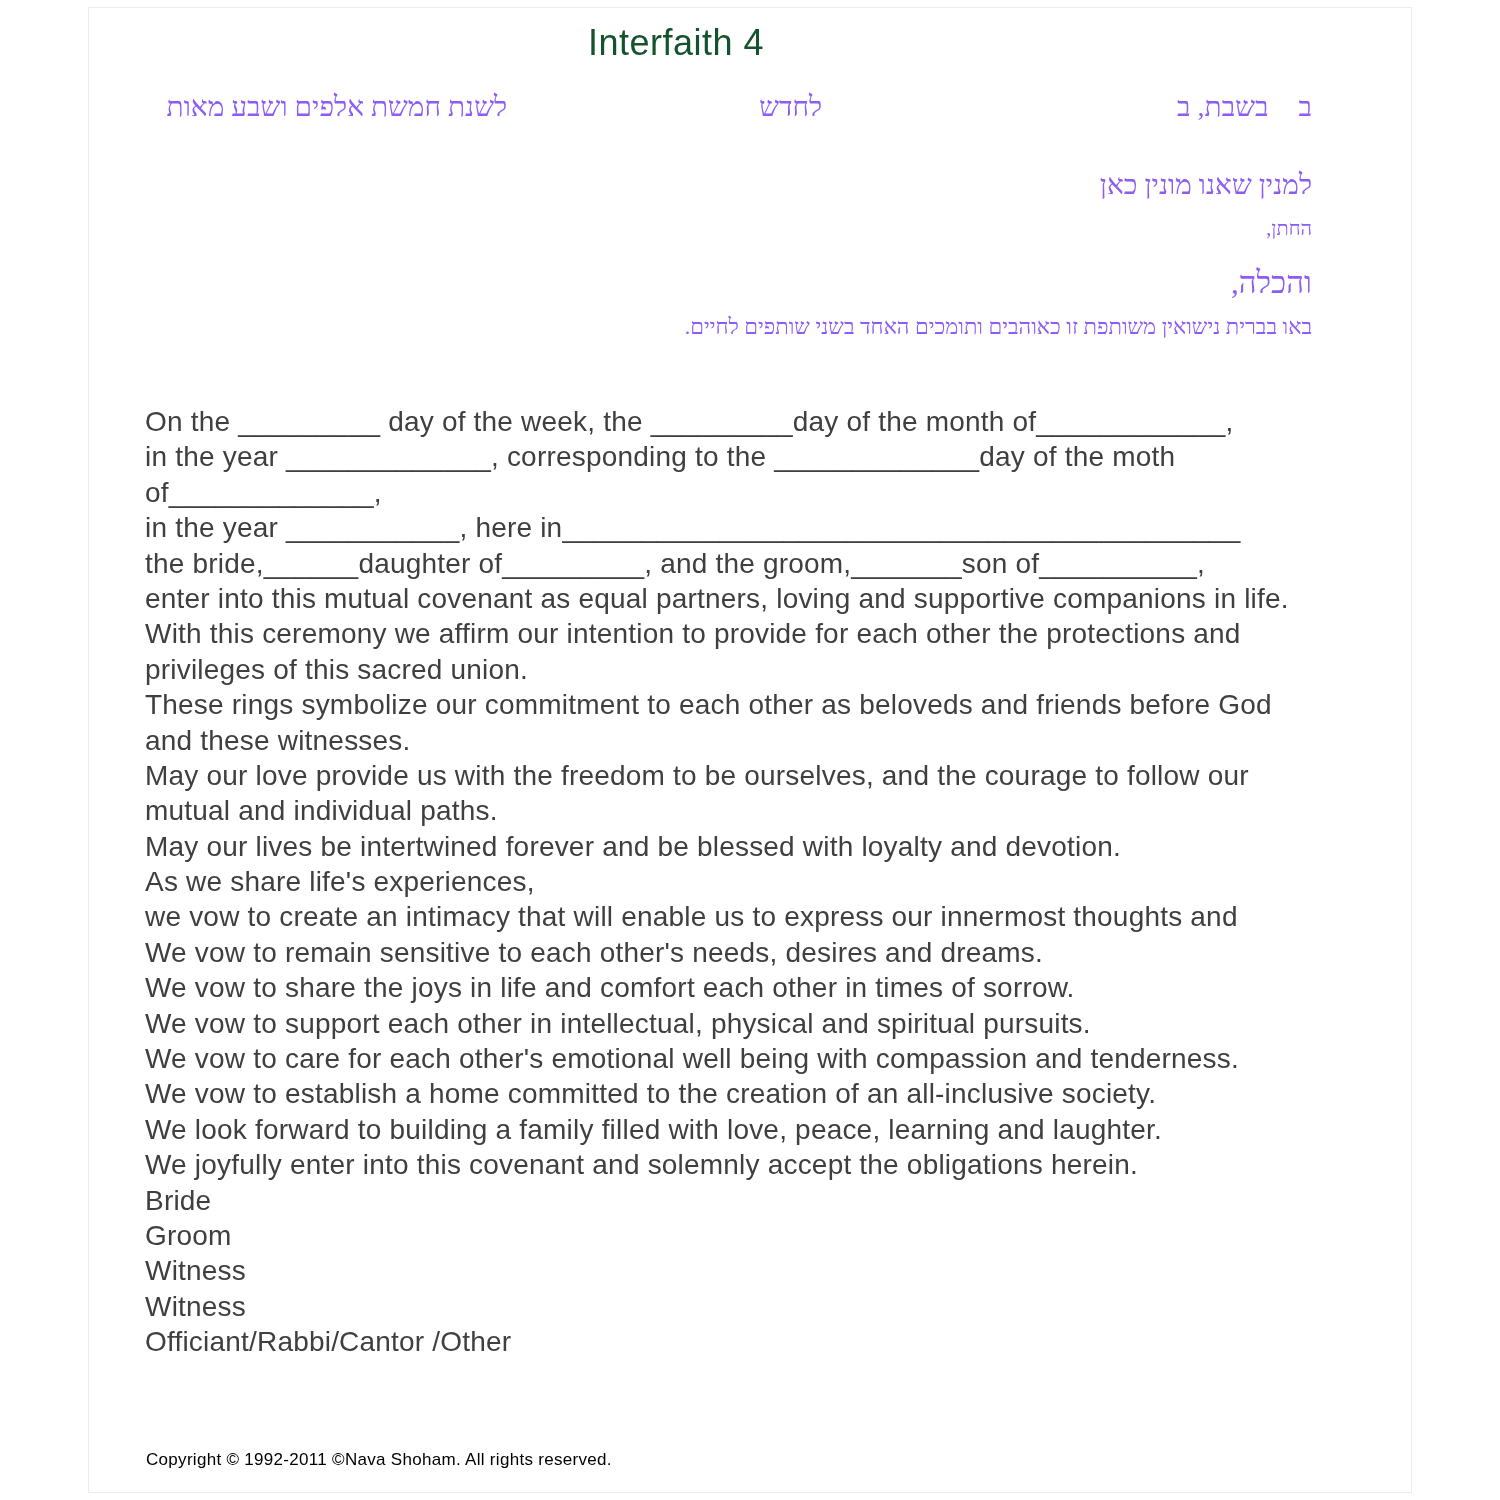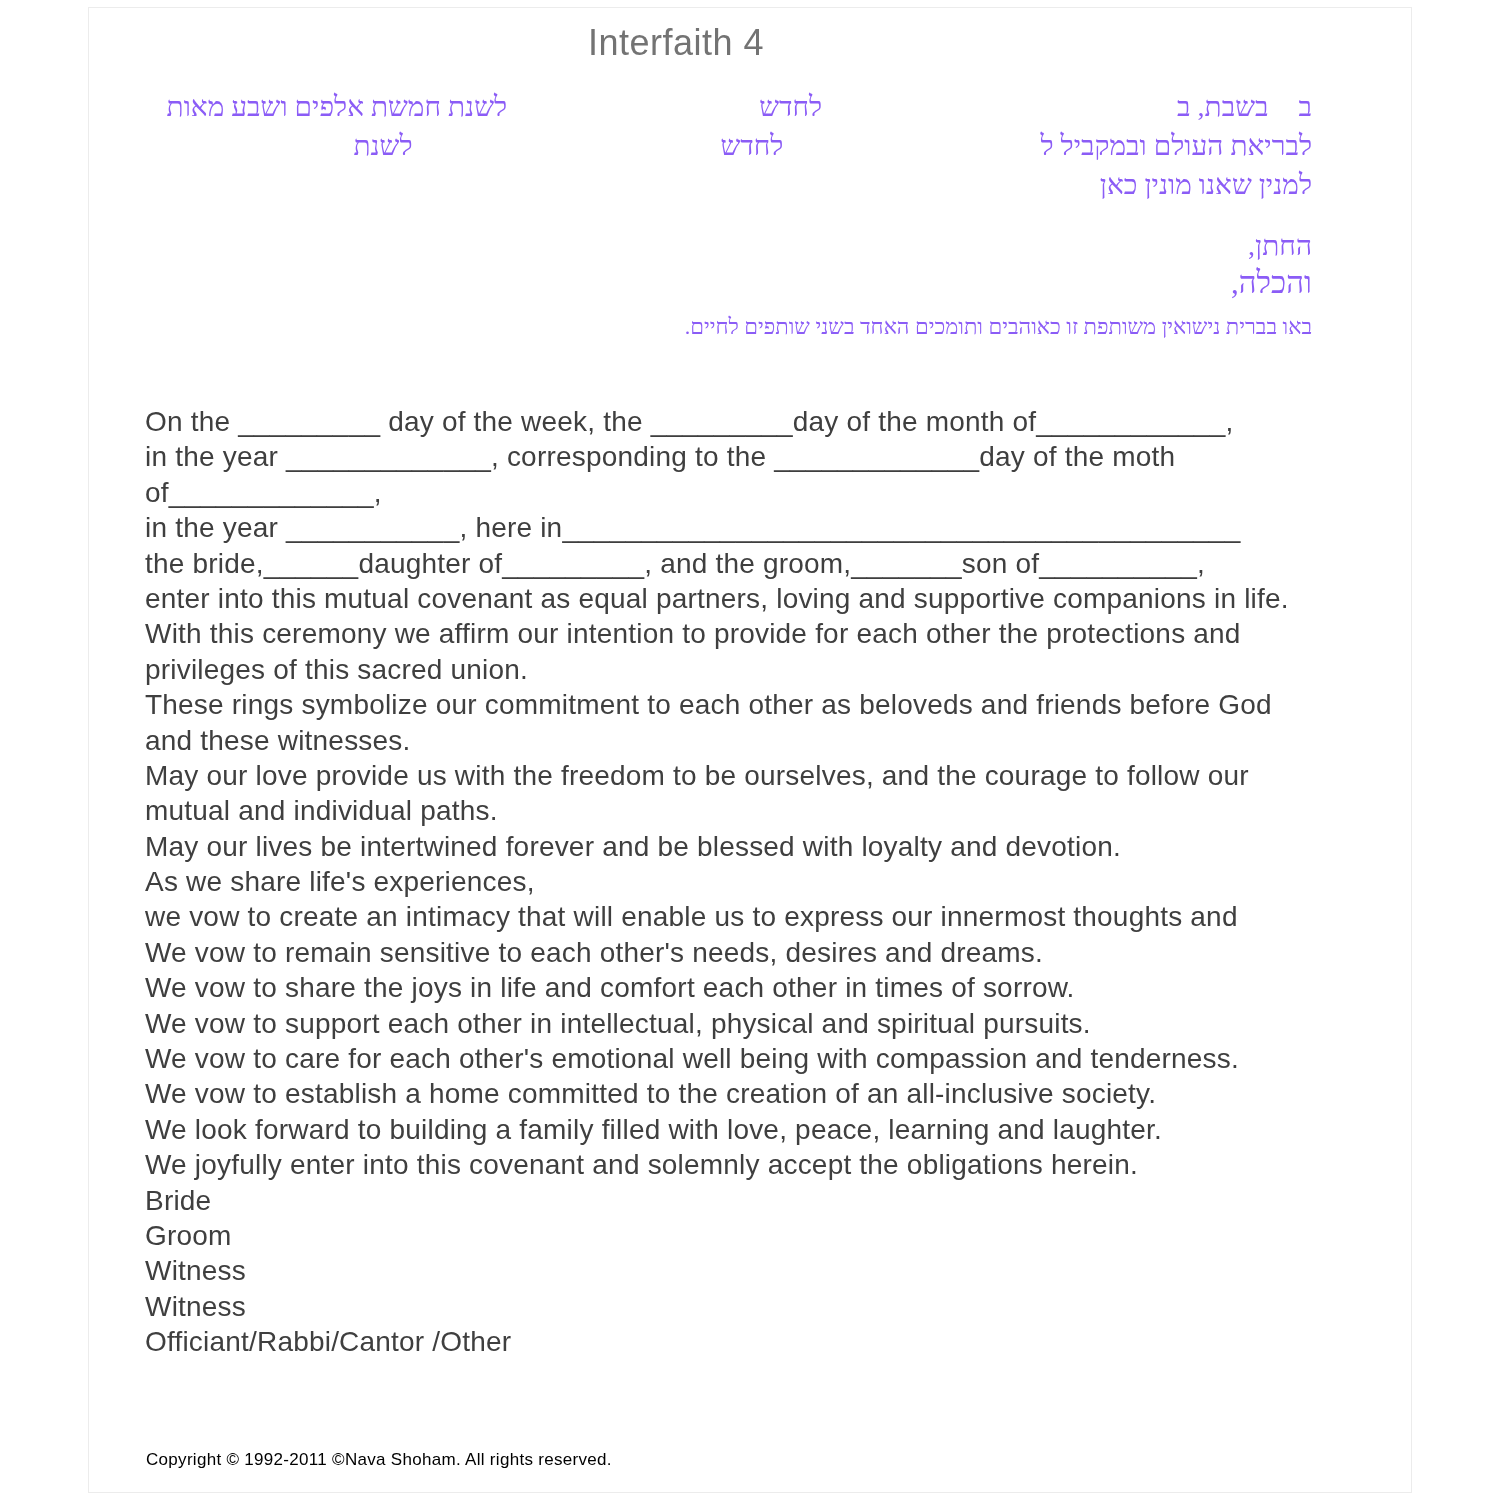--- a/index.html
+++ b/index.html
@@ -25,21 +25,21 @@
     pointer-events: none;
   }
   .title {
     position: absolute;
     top: 22px;
     left: 0;
     width: 1352px;
     text-align: center;
     font-size: 36px;
     letter-spacing: 0.5px;
-    color: #737373;
+    color: #14532d;
   }
   
   .heb {
     position: absolute;
     right: 188px;
     direction: rtl;
     unicode-bidi: embed;
     white-space: nowrap;
     font-family: Liberation Serif, serif;
     color: #8b5cf6;
@@ -48,21 +48,21 @@
   }
   .heb .gap { display: inline-block; height: 1px; }
   .g30  { width: 30px; }
   .g355 { width: 355px; }
   .g252 { width: 252px; }
   .g257 { width: 257px; }
   .g308 { width: 308px; }
   .heb1 { top: 90px; }
   .heb2 { top: 129px; }
   .heb3 { top: 168px; }
-  .heb4 { top: 229px; font-size: 28px; }
+  .heb4 { top: 216px; font-size: 20px; }
   .heb5 { top: 264px; font-size: 31px; }
   .heb6 { top: 314px; font-size: 22px; }
   
   .eng {
     position: absolute;
     left: 145px;
     top: 404px;
     width: 1240px;
     font-size: 28px;
     line-height: 35.4px;
@@ -82,21 +82,20 @@
 </head>
 <body>
 
 <div class="canvas">
   <div class="page-frame"></div>
 
   <div class="title">Interfaith 4</div>
 
   <div class="heb heb1"><span>ב</span><span class="gap g30"></span><span>בשבת, ב</span><span class="gap g355"></span><span>לחדש</span><span class="gap g252"></span><span>לשנת חמשת אלפים ושבע מאות</span></div>
 
-  <div class="heb heb2"><span>לבריאת העולם ובמקביל ל</span><span class="gap g257"></span><span>לחדש</span><span class="gap g308"></span><span>לשנת</span></div>
 
   <div class="heb heb3">למנין שאנו מונין כאן</div>
   <div class="heb heb4">החתן,</div>
   <div class="heb heb5">והכלה,</div>
   <div class="heb heb6">באו בברית נישואין משותפת זו כאוהבים ותומכים האחד בשני שותפים לחיים.</div>
 
   <div class="eng">
     <div class="eline">On the _________ day of the week, the _________day of the month of____________,</div>
     <div class="eline">in the year _____________, corresponding to the _____________day of the moth</div>
     <div class="eline">of_____________,</div>

